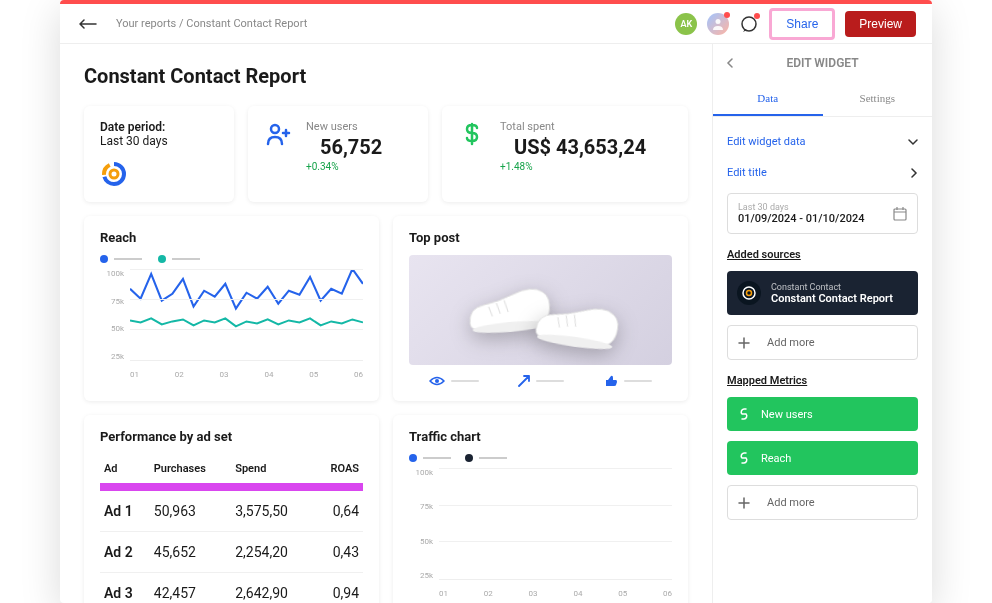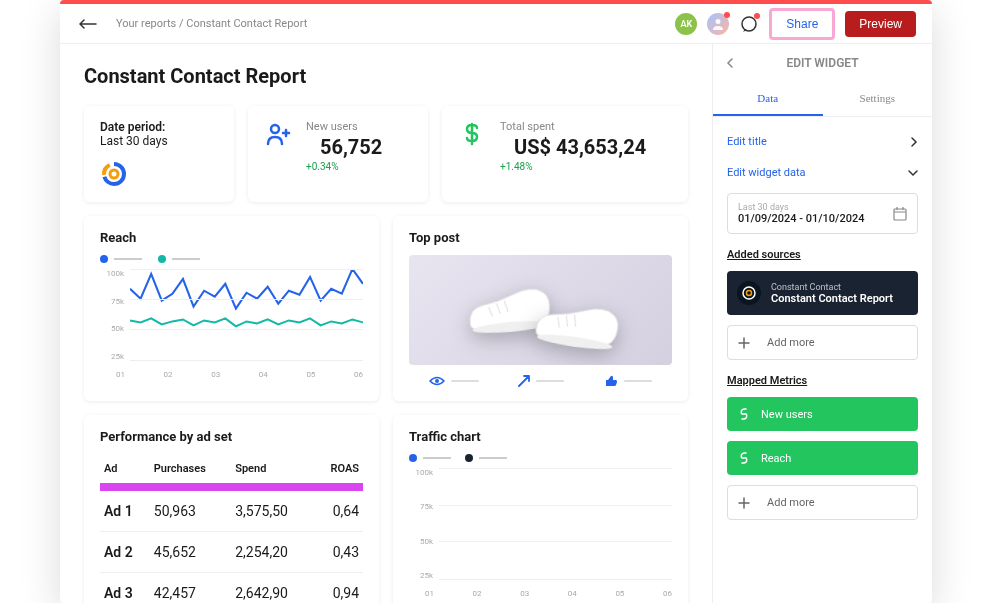--- a/index.html
+++ b/index.html
@@ -35,21 +35,21 @@
 .two-col { display: flex; gap: 14px; margin-bottom: 14px; }
 .two-col .card { flex: 1; }
 .card-title { font-size: 13px; font-weight: 700; margin-bottom: 10px; }
 .reach-legend { display: flex; gap: 16px; margin-bottom: 6px; }
 .leg-dot { width: 8px; height: 8px; border-radius: 50%; }
 .leg-line { width: 28px; height: 2px; background: #ccc; }
 .leg-item { display: flex; align-items: center; gap: 6px; }
 .reach-chart { height: 110px; position: relative; }
 .chart-y { position: absolute; left: 0; top: 0; bottom: 18px; width: 28px; display: flex; flex-direction: column; justify-content: space-between; font-size: 8px; color: #aaa; text-align: right; padding-right: 4px; }
 .chart-area { position: absolute; left: 30px; right: 0; top: 0; bottom: 18px; border-bottom: 1px solid #eee; }
-.chart-x { position: absolute; left: 16px; right: 0; bottom: 0; display: flex; justify-content: space-between; font-size: 8px; color: #aaa; }
+.chart-x { position: absolute; left: 30px; right: 0; bottom: 0; display: flex; justify-content: space-between; font-size: 8px; color: #aaa; }
 .chart-grid-line { position: absolute; left: 0; right: 0; height: 1px; background: #f0f0f0; }
 .top-post-img { width: 100%; height: 110px; border-radius: 4px; background: linear-gradient(135deg, #e8e4f0 0%, #d4d0e0 100%); display: flex; align-items: center; justify-content: center; margin-bottom: 10px; position: relative; overflow: hidden; }
 .shoe { position: absolute; width: 90px; height: 50px; }
 .shoe-back { left: 55px; top: 30px; transform: rotate(-5deg); }
 .shoe-front { right: 50px; top: 45px; transform: rotate(8deg); }
 .shoe svg { filter: drop-shadow(0 6px 10px rgba(0,0,0,0.25)); }
 .post-stats { display: flex; justify-content: space-around; align-items: center; }
 .post-stat { display: flex; align-items: center; gap: 6px; font-size: 10px; color: #2563eb; }
 .stat-bar { width: 28px; height: 2px; background: #ddd; border-radius: 2px; }
 .perf-card table { width: 100%; border-collapse: collapse; }
@@ -350,29 +350,29 @@
             </svg>
         </div>
         <span>EDIT WIDGET</span>
       </div>
       <div class="panel-tabs">
         <div class="panel-tab active">Data</div>
         <div class="panel-tab">Settings</div>
       </div>
       <div class="panel-body">
         <div class="panel-row">
+          <span>Edit widget data</span>
+          <svg width="10" height="8" viewBox="0 0 10 8">
+              <path d="M1 2 L5 6 L9 2" stroke="#333" stroke-width="1.5" fill="none" stroke-linecap="round"></path>
+            </svg>
+        </div>
+        <div class="panel-row">
           <span>Edit title</span>
           <svg width="8" height="10" viewBox="0 0 8 10">
               <path d="M2 1 L6 5 L2 9" stroke="#333" stroke-width="1.5" fill="none" stroke-linecap="round"></path>
-            </svg>
-        </div>
-        <div class="panel-row">
-          <span>Edit widget data</span>
-          <svg width="10" height="8" viewBox="0 0 10 8">
-              <path d="M1 2 L5 6 L9 2" stroke="#333" stroke-width="1.5" fill="none" stroke-linecap="round"></path>
             </svg>
         </div>
         <div class="date-input">
           <div>
             <div class="small">Last 30 days</div>
             <div class="val">01/09/2024 - 01/10/2024</div>
           </div>
           <svg width="14" height="14" viewBox="0 0 14 14">
               <rect x="1" y="2" width="12" height="11" rx="1" fill="none" stroke="#888" stroke-width="1.2"></rect>
               <line x1="1" y1="5" x2="13" y2="5" stroke="#888" stroke-width="1.2"></line>

